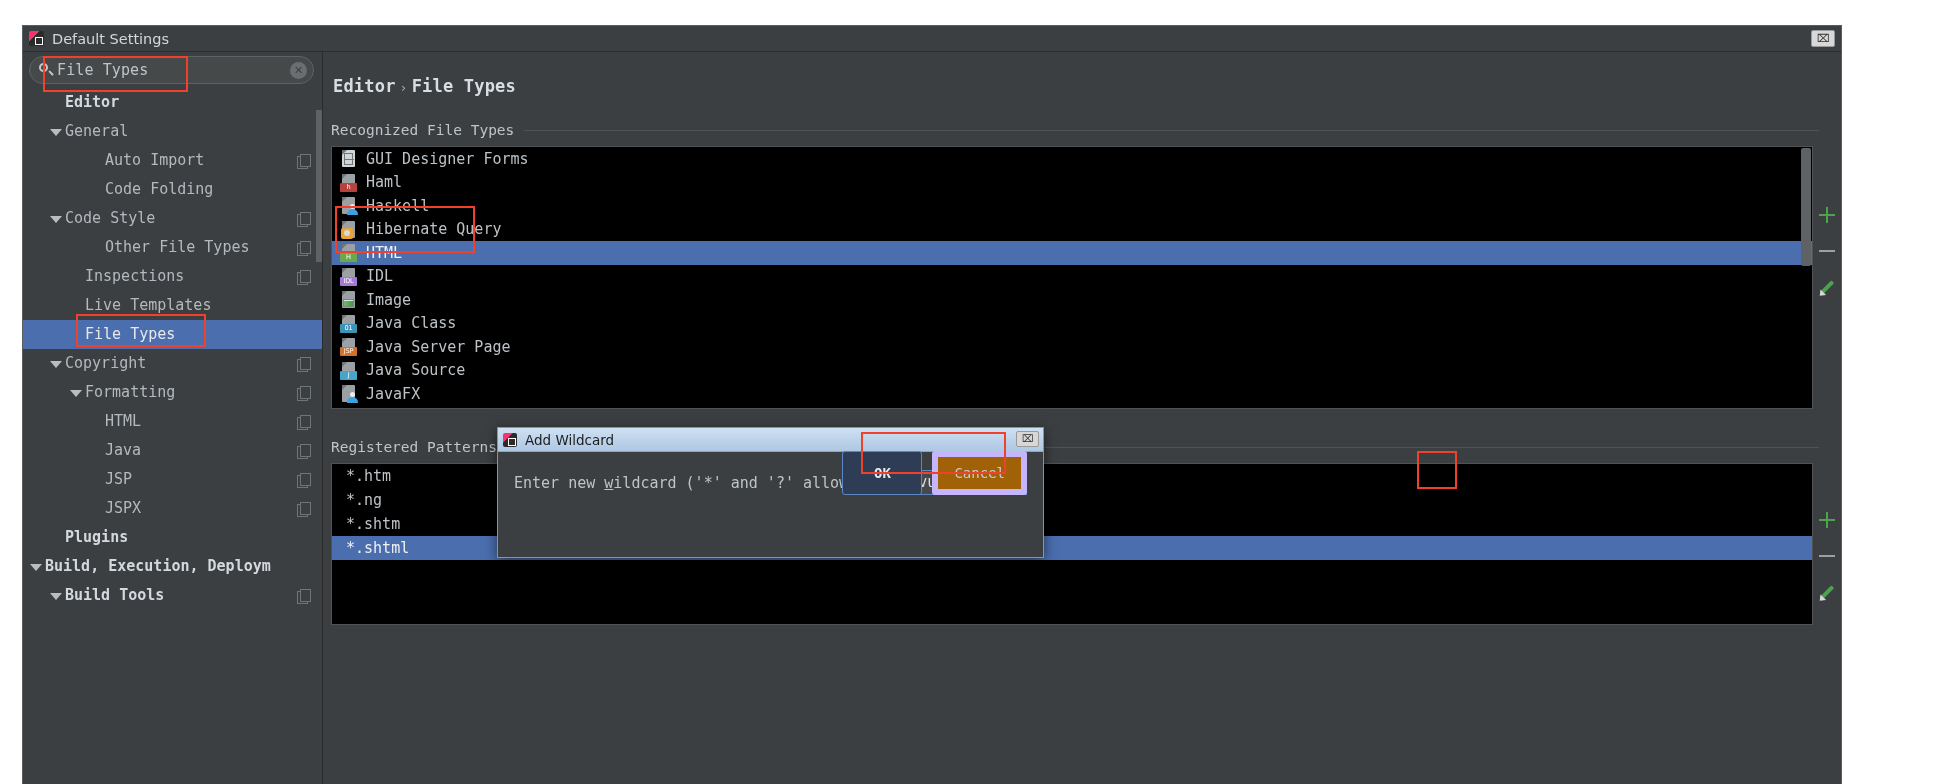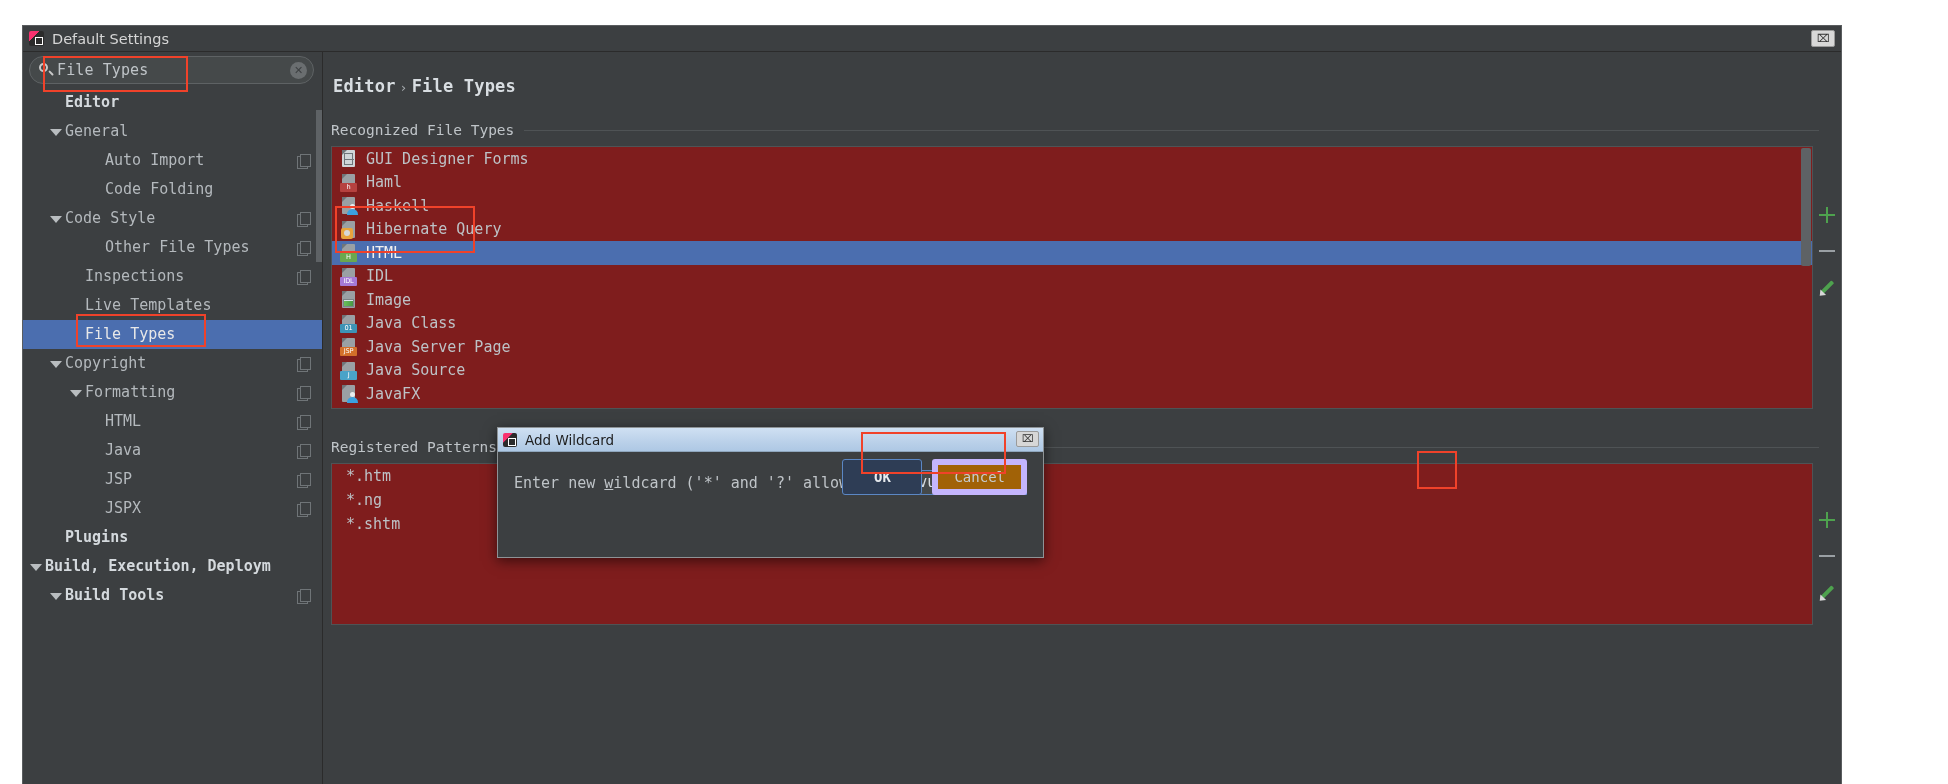--- a/index.html
+++ b/index.html
@@ -133,21 +133,21 @@
   #breadcrumb .sep { font-weight:normal; color:#a7acb0; font-size:13px; padding:0 4px; }
 
   .section-label {
     display:flex; align-items:center; margin:26px 0 8px 8px;
     font-size:14.5px; color:#bfc4c8;
   }
   .section-label .rule { flex:1; height:1px; background:#4f5355; margin-left:10px; margin-right:22px; }
 
   .listbox {
     margin-left:8px; margin-right:28px;
-    background:#7f1d1d; border:1px solid #4f5355;
+    background:#000000; border:1px solid #4f5355;
     position:relative; overflow:hidden;
   }
   #recognized-list { height:263px; }
   #patterns-list   { height:162px; }
 
   .lrow {
     height:23.5px; display:flex; align-items:center;
     font-size:15px; color:#bdc2c6; padding-left:8px; white-space:nowrap;
   }
   .lrow.sel { background:#4b6eaf; color:#f0f0f0; }
@@ -284,21 +284,21 @@
   }
   .caret {
     display:inline-block; width:1.4px; height:15px;
     background:#d8dde1; vertical-align:-3px; margin-left:1px;
   }
   #dlg-buttons {
     position:absolute; right:16px; bottom:0px;
     display:flex; gap:10px;
   }
   .dbtn {
-    height:36px; min-width:80px; padding:0 16px;
+    height:44px; min-width:80px; padding:0 16px;
     font-family:"DejaVu Sans Mono", monospace;
     font-size:14px; color:#c8cdd1;
     display:flex; align-items:center; justify-content:center;
     border-radius:3px;
   }
   .dbtn.default {
     background:#2e3d55; border:1px solid #5b87c4; color:#e6eaee; font-weight:bold;
   }
   .dbtn.normal { background:#a16207; border:6px solid #c4b5fd; }
 
@@ -540,20 +540,23 @@
 
       <div class="listbox" id="patterns-list">
           <div class="lrow" style="height: 24px; padding-left: 14px;">
             <span>*.htm</span>
           </div>
           <div class="lrow" style="height: 24px; padding-left: 14px;">
             <span>*.ng</span>
           </div>
           <div class="lrow" style="height: 24px; padding-left: 14px;">
             <span>*.shtm</span>
+          </div>
+          <div class="lrow sel" style="height: 24px; padding-left: 14px;">
+            <span>*.shtml</span>
           </div>
         </div>
 
       <div class="tools" style="top:455px;">
         <div class="tbtn"><span class="plus"></span></div>
         <div class="tbtn"><span class="minus"></span></div>
         <div class="tbtn">
             <span class="pencil"></span>
           </div>
       </div>

